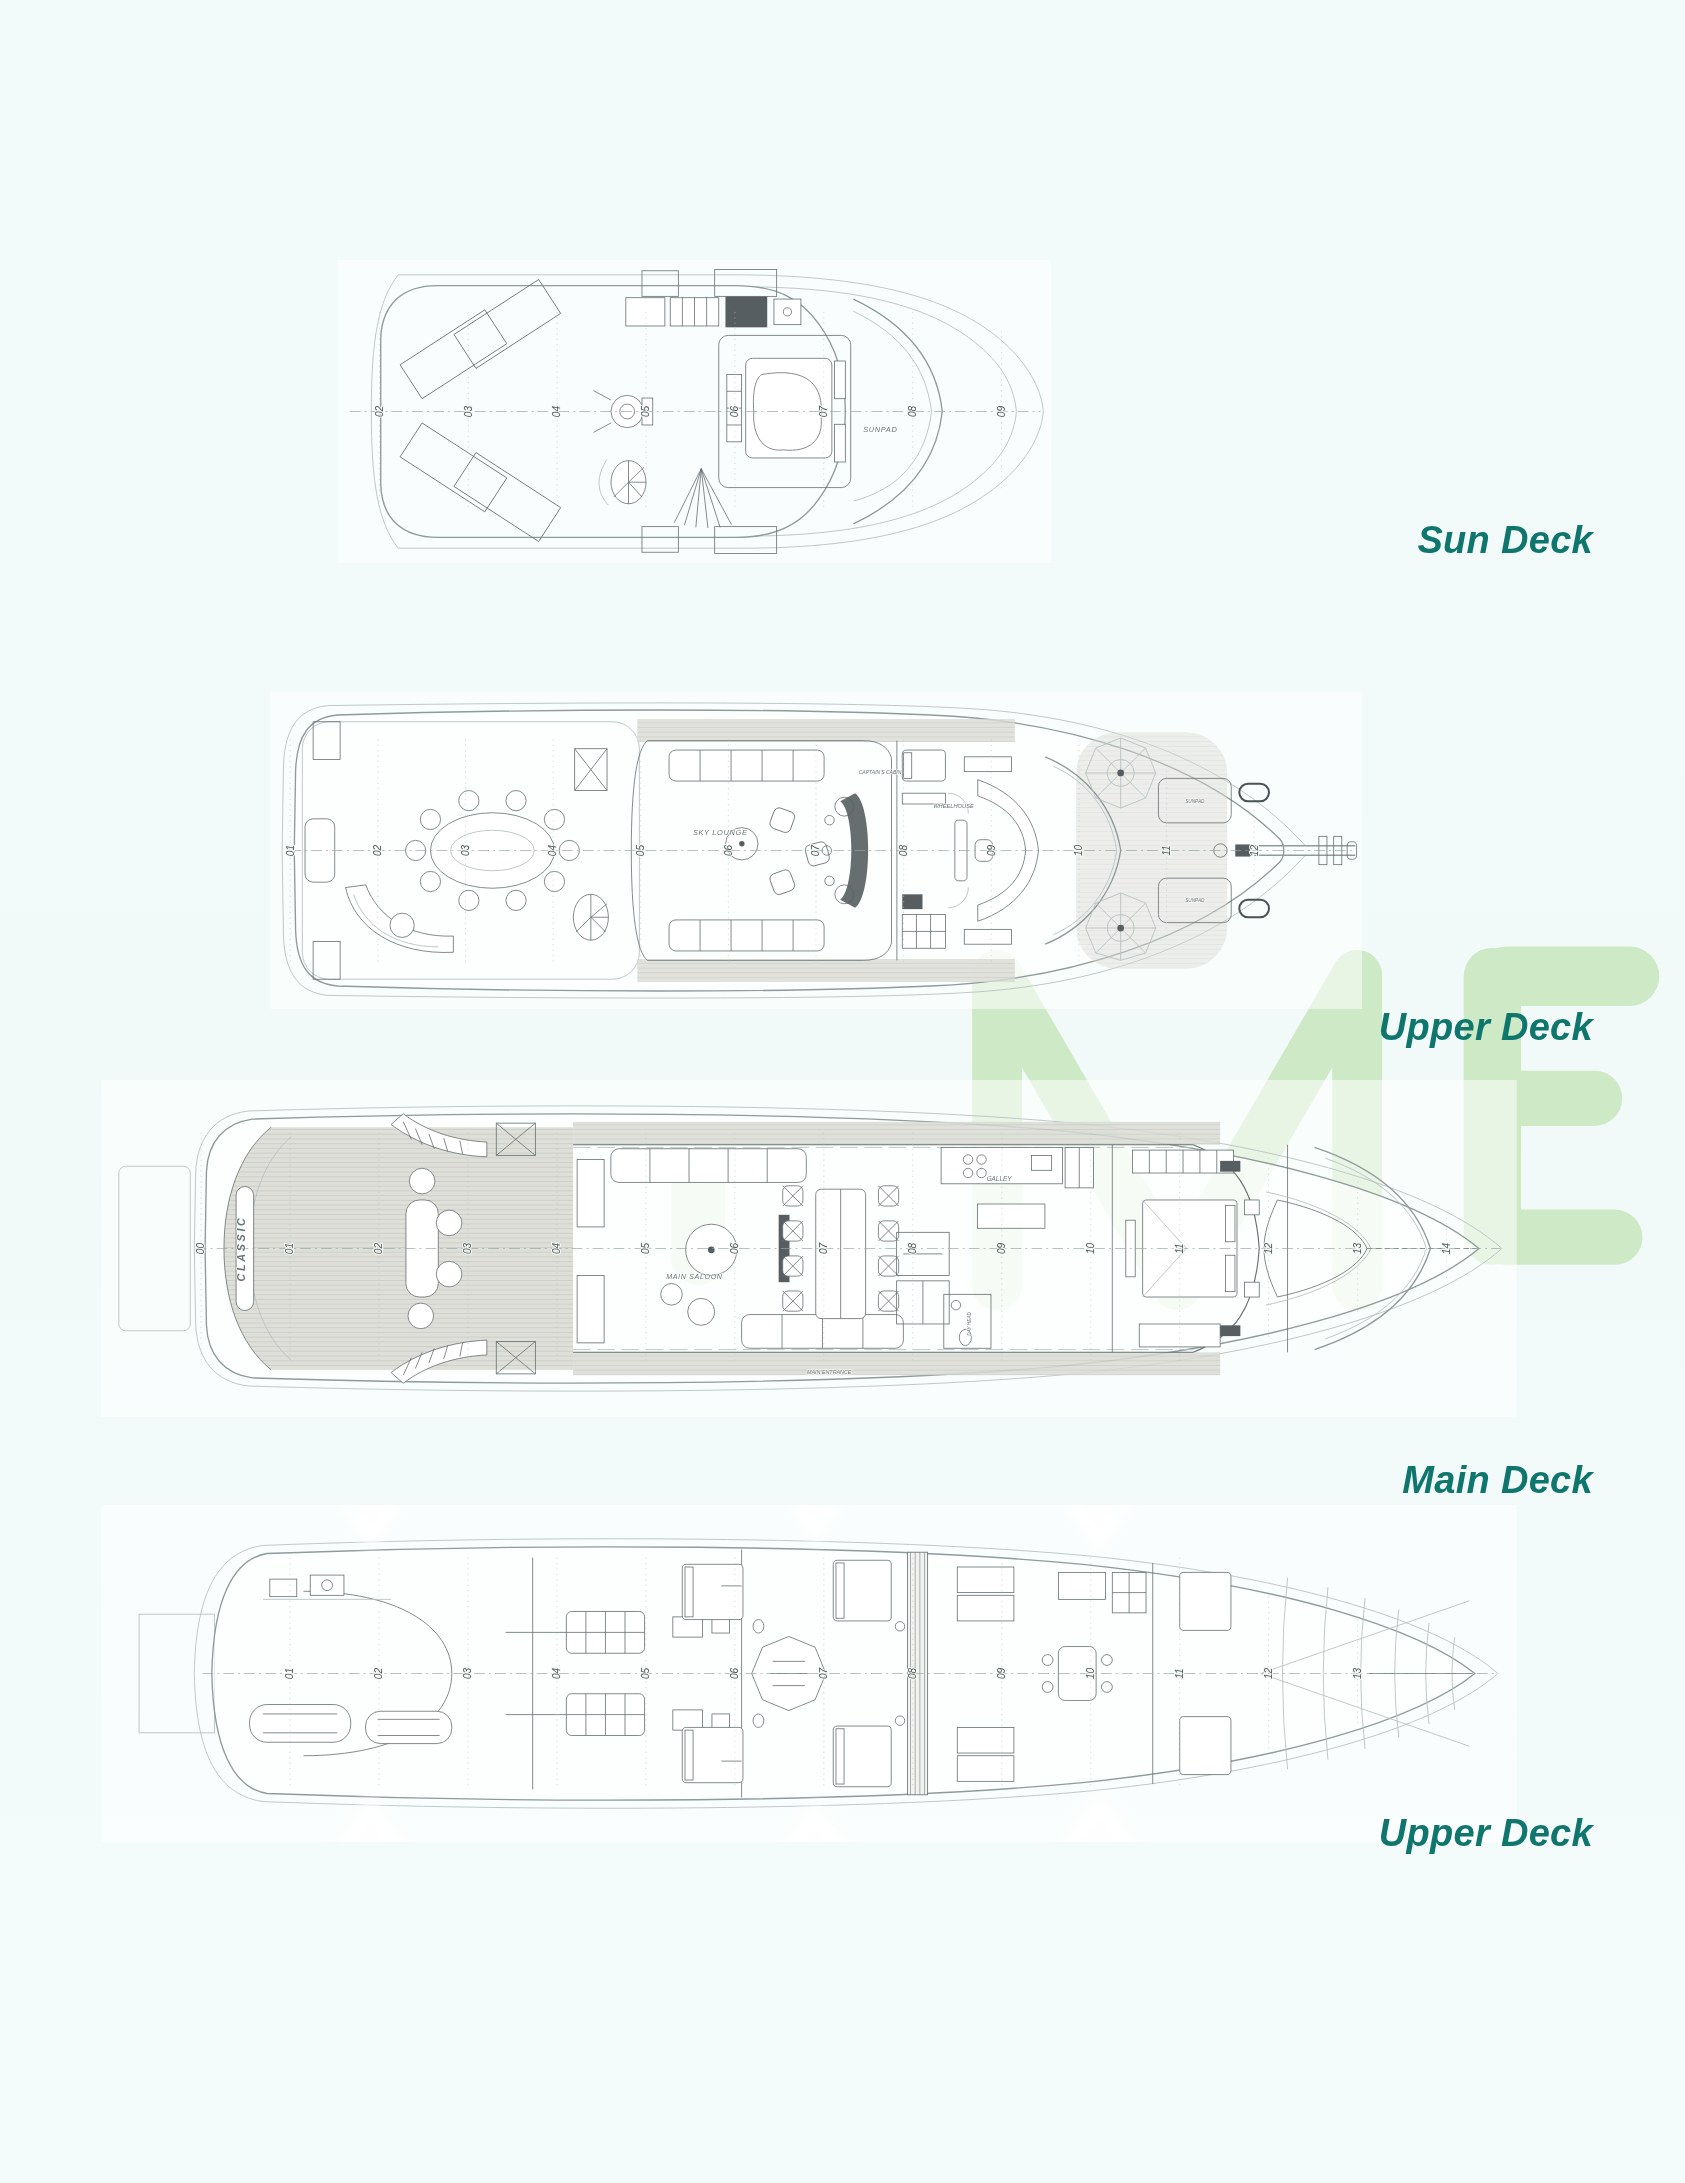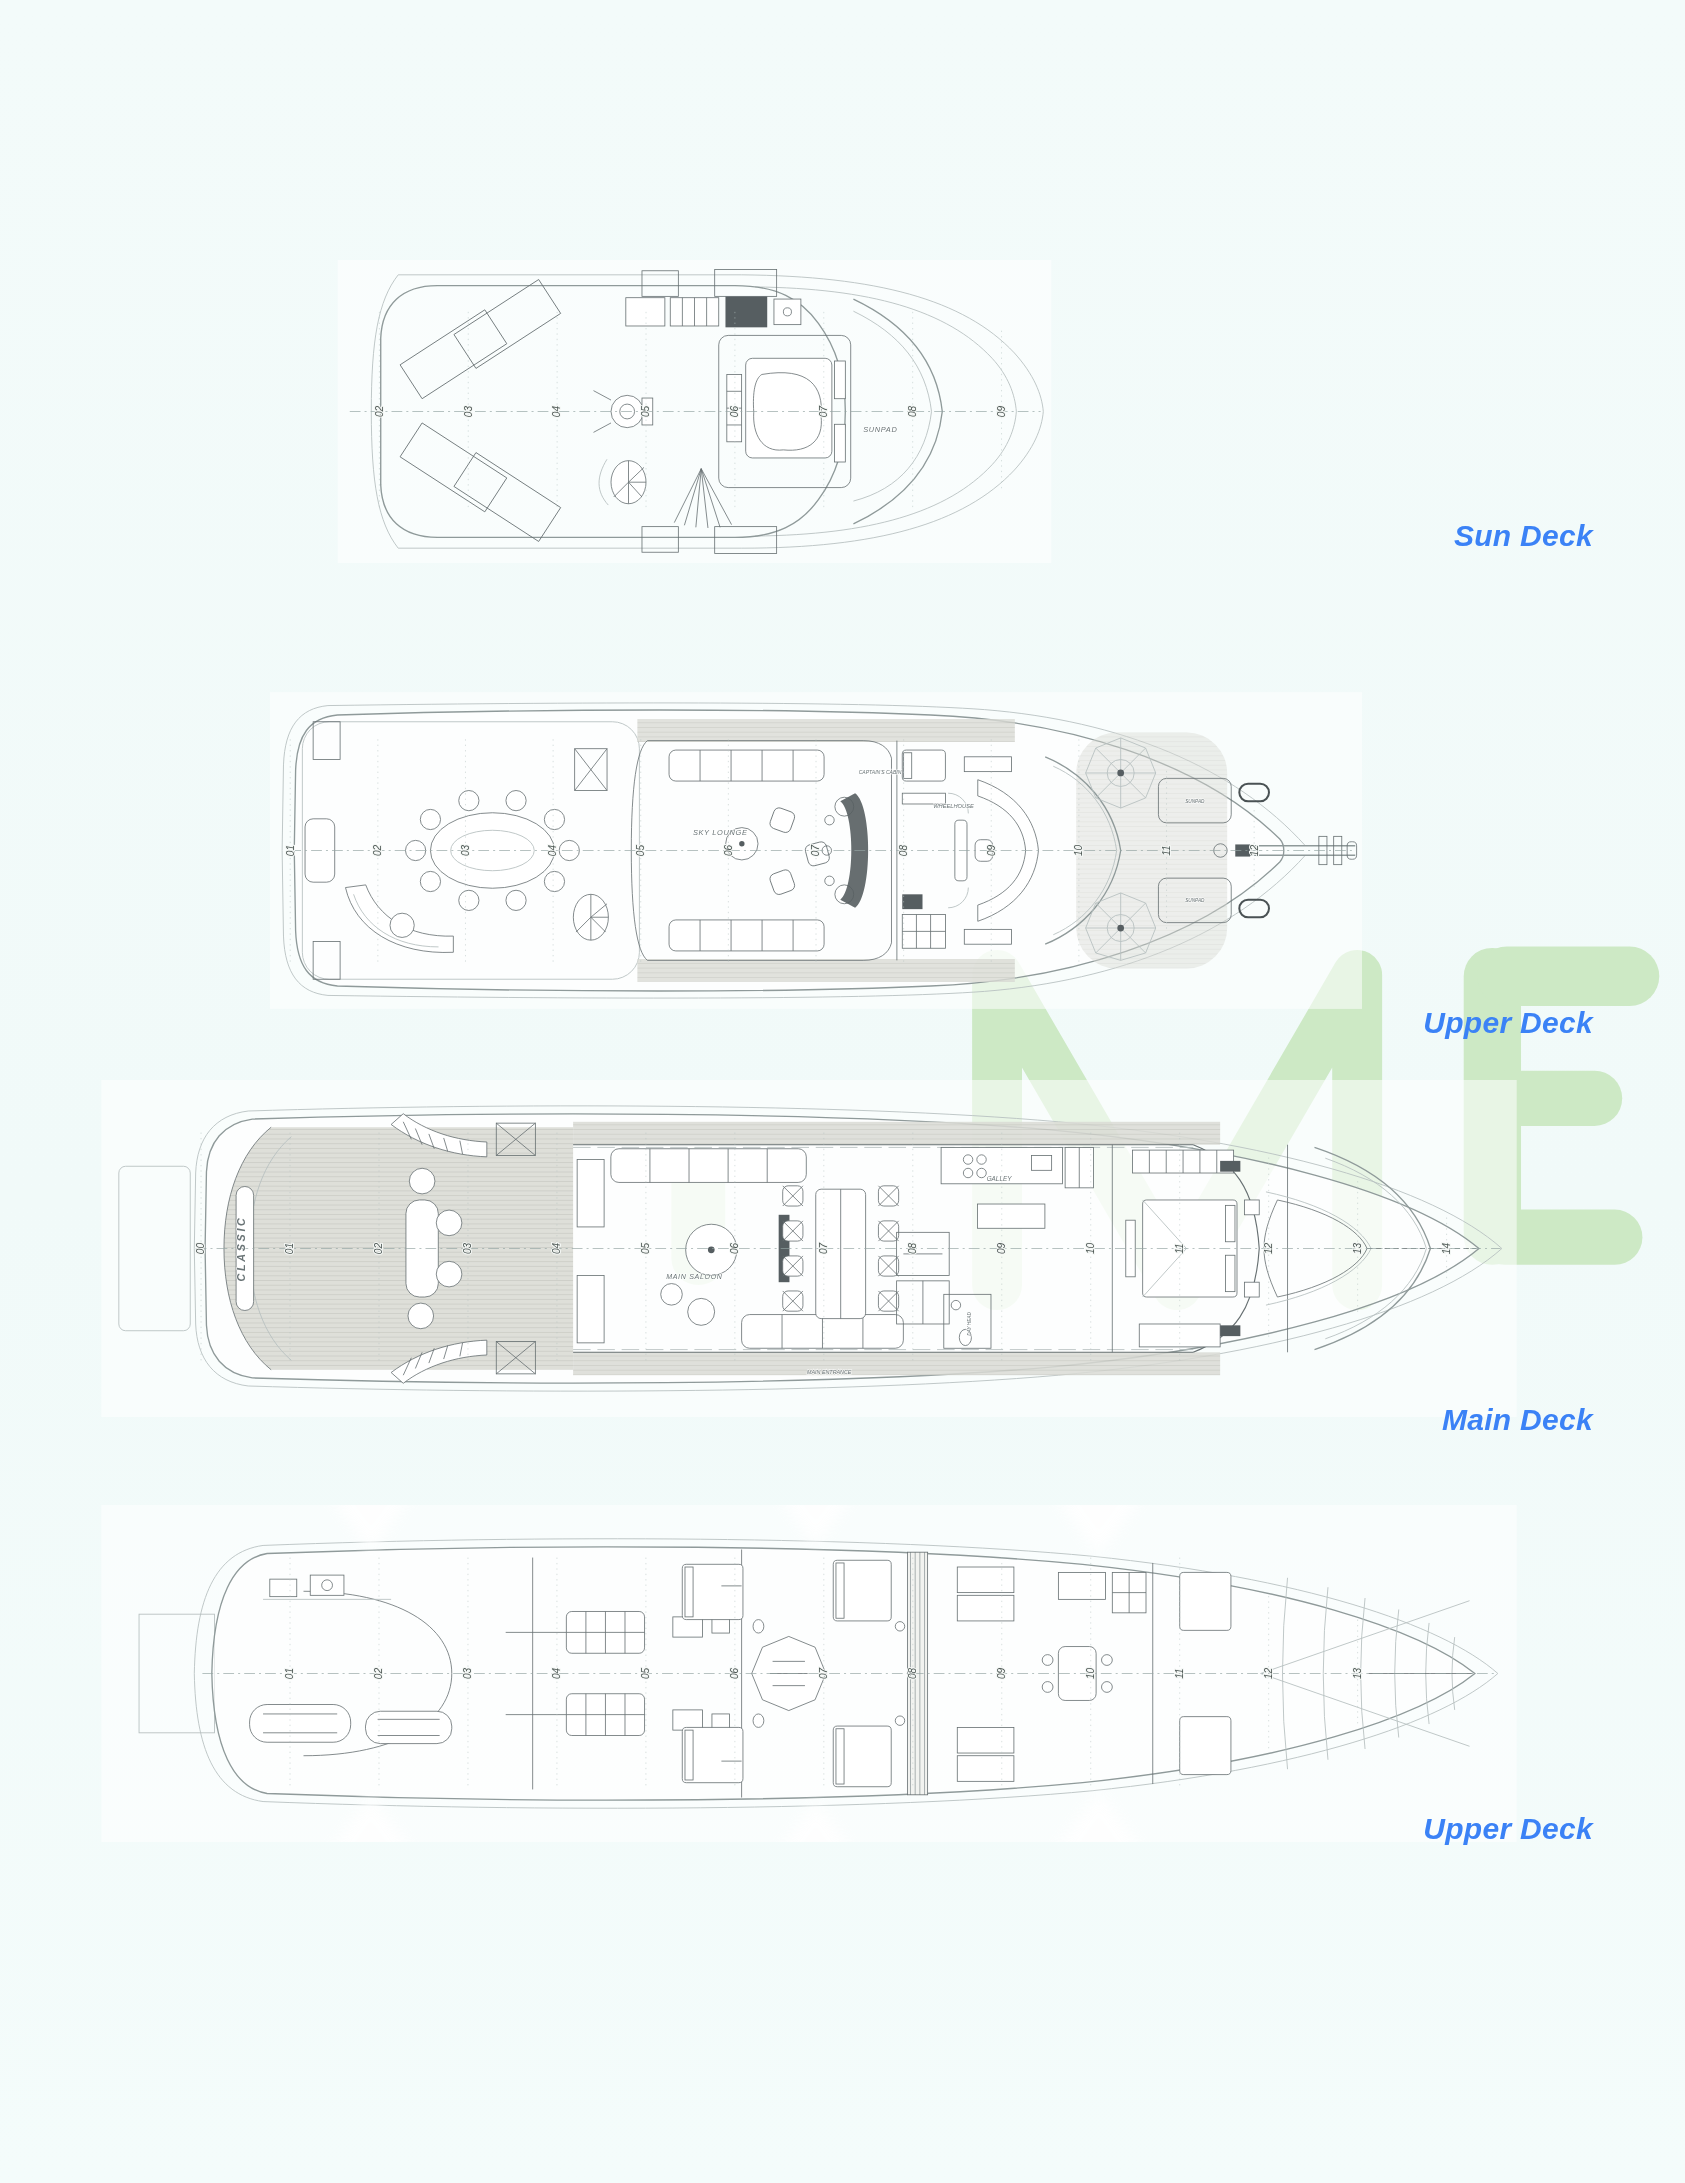--- a/index.html
+++ b/index.html
@@ -7,21 +7,21 @@
     width:1686px;height:2183px;
     font-family:"Liberation Sans", sans-serif;
     background:linear-gradient(180deg,#f3fbfa 0%,#f1faf9 55%,#f4fcfb 100%);
     position:relative;overflow:hidden;
   }
   .page{position:absolute;inset:0;font-style:italic;}
   .wm{position:absolute;left:641px;top:941px;z-index:0;}
   .deck{position:absolute;z-index:1;}
   .deck-label{
     position:absolute;right:93px;z-index:3;
-    font-size:30px;font-weight:700;letter-spacing:0.3px;color:#3b82f6;
+    font-size:38px;font-weight:700;letter-spacing:0.3px;color:#0f766e;
     text-align:center;white-space:nowrap;
   }
   
   svg .hl{stroke:#8f9a9a;fill:none;stroke-width:2px;}
   svg .hl2{stroke:#b7c0c0;fill:none;stroke-width:1.3px;}
   svg .in{stroke:#677072;fill:none;stroke-width:1.2px;}
   svg .in2{stroke:#677072;fill:none;stroke-width:1.7px;}
   svg .fw{fill:#ffffff;stroke:#677072;stroke-width:1.2px;}
   svg .dk{fill:#565e61;stroke:none;}
   svg .cl{stroke:#93a4a2;stroke-width:1px;stroke-dasharray:16 6 3 6;fill:none;}
@@ -472,21 +472,21 @@
         </g>
       <g>
           <text x="213" y="250" class="roomlbl" font-size="16" letter-spacing="4" font-weight="700" fill="#474f52" transform="rotate(-90 213 250)">CLASSIC</text>
           <text x="880" y="296" class="roomlbl" font-size="10.5" letter-spacing="1">MAIN SALOON</text>
           <text x="1332" y="150" class="roomlbl" font-size="9.5">GALLEY</text>
           <text x="1290" y="362" class="roomlbl" font-size="7" transform="rotate(-90 1290 362)">DAY HEAD</text>
           <text x="1080" y="436" class="roomlbl" font-size="8">MAIN ENTRANCE</text>
         </g>
     </svg>
   </div>
-  <div class="deck-label" style="top:1403px;">Main Deck</div>
+  <div class="deck-label" style="top:1459px;">Main Deck</div>
 
   <div class="deck" style="left:101px;top:1505px;">
     <svg width="1416" height="337" viewBox="0 0 2100 500">
       <rect class="backing" width="2100" height="500"></rect>
 
       <rect x="56" y="162" width="112" height="176" fill="#e6e8e4" class="hl2"></rect>
 
       <g>
         <path class="hl2" d="M240,60 C650,44 1150,46 1470,76 C1780,108 1988,176 2072,250 C1988,324 1780,392 1470,424 C1150,454 650,456 240,440 C168,430 140,360 138,250 C140,140 168,70 240,60 Z"></path>
         <path class="hullfill hl" stroke-width="1.8" d="M246,72 C650,56 1140,58 1456,88 C1760,120 1956,184 2038,250 C1956,316 1760,380 1456,412 C1140,442 650,444 246,428 C196,420 166,360 164,250 C166,140 196,80 246,72 Z"></path>

